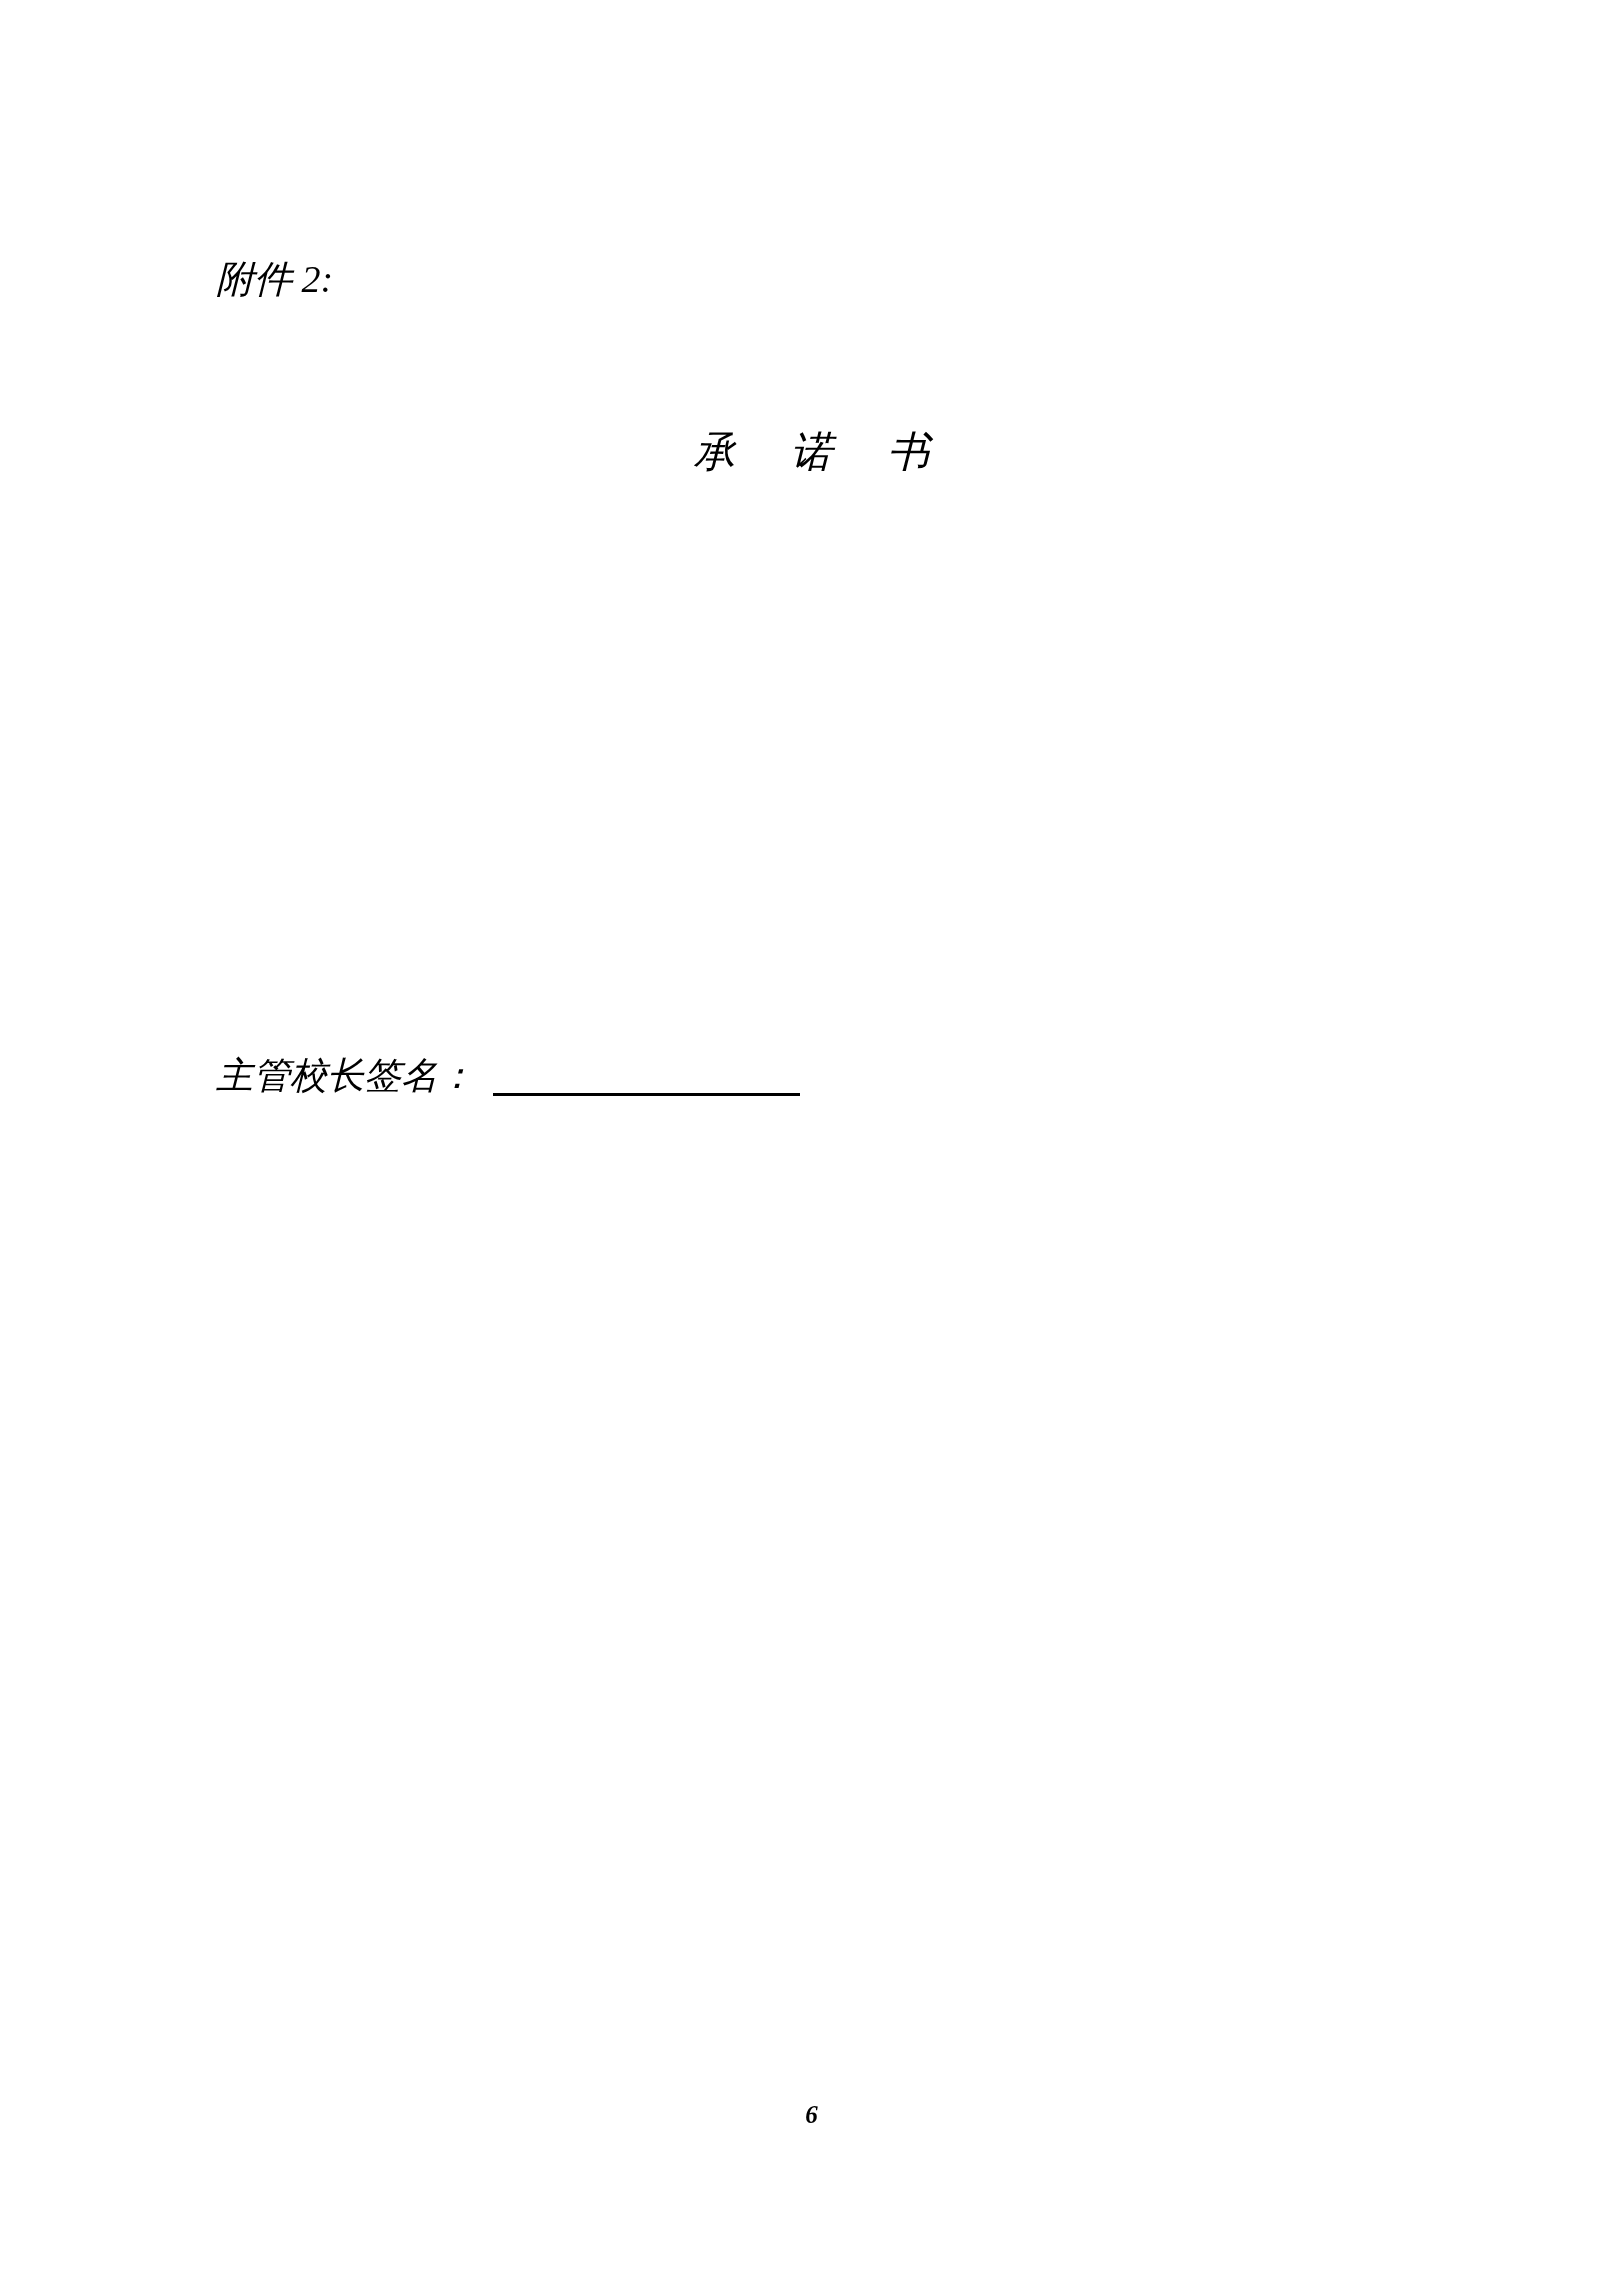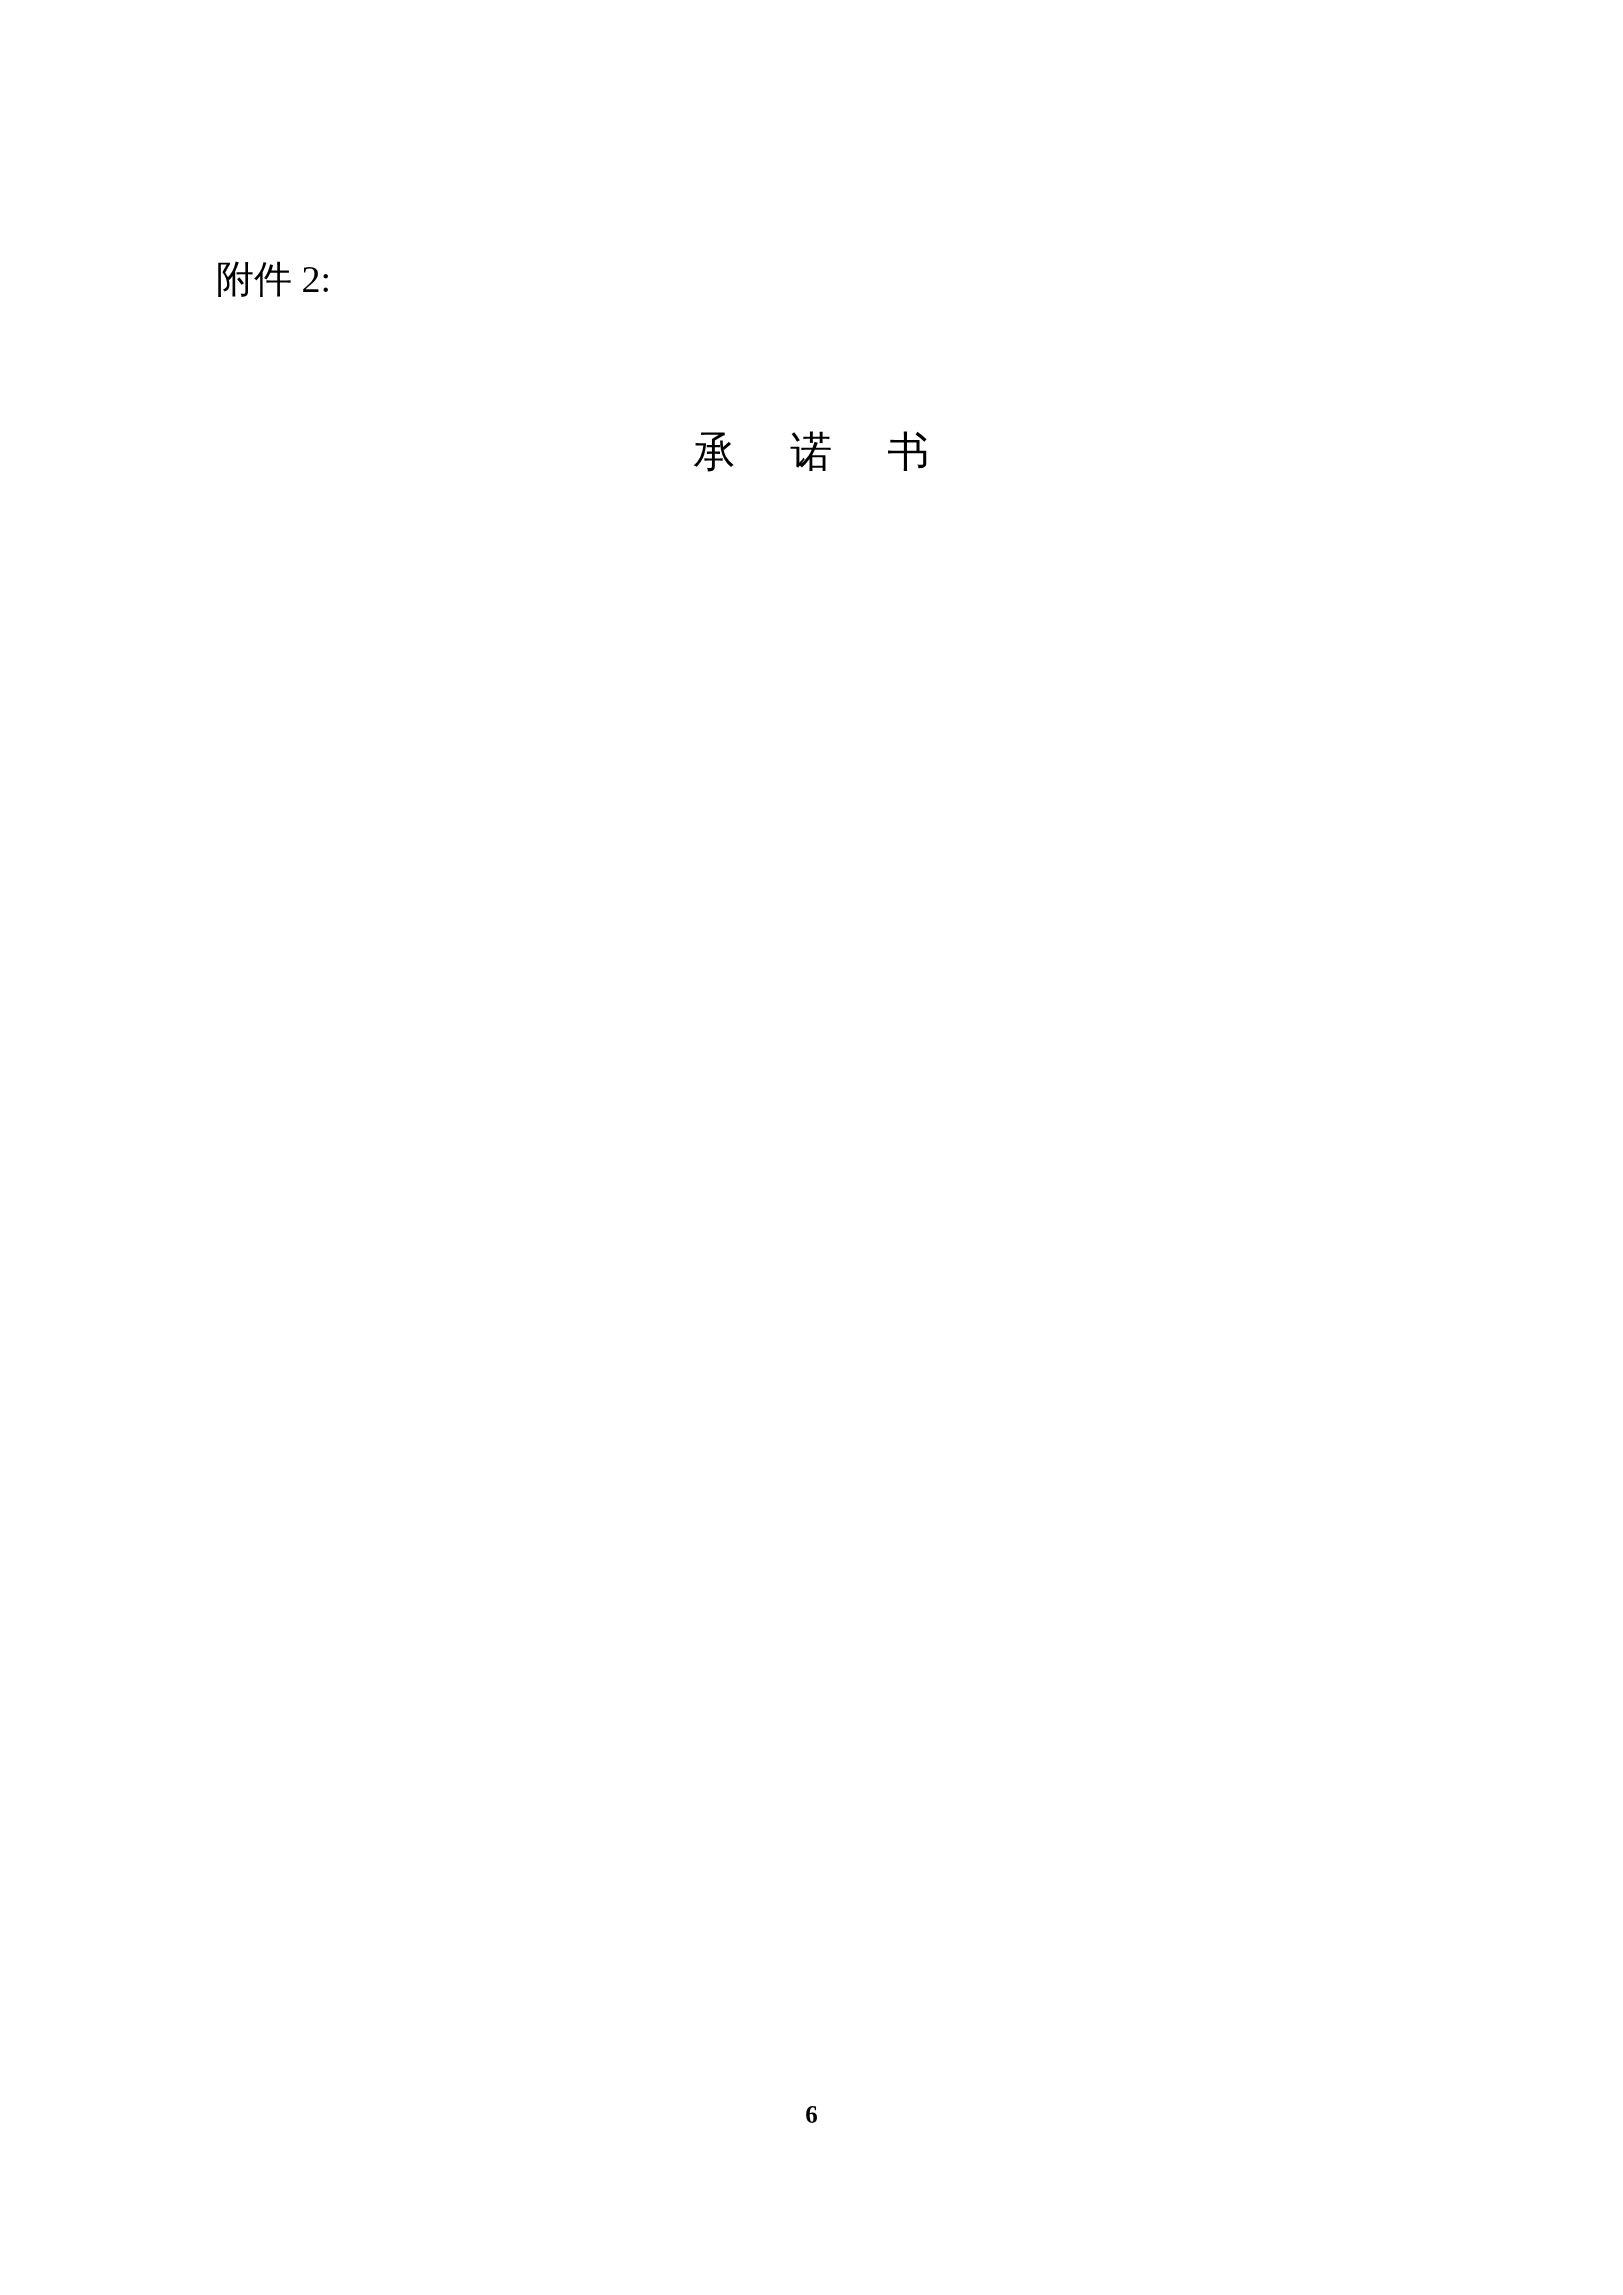--- a/index.html
+++ b/index.html
@@ -8,20 +8,21 @@
     background: #ffffff;
   }
   .page {
     position: relative;
     width: 1623px;
     height: 2295px;
     background: #ffffff;
     color: #000000;
     font-family: "Liberation Serif", "DejaVu Serif", serif;
     overflow: hidden;
+    font-style: italic;
   }
   .attachment {
     position: absolute;
     left: 216px;
     top: 258px;
     font-size: 38px;
     line-height: 1.15;
     white-space: nowrap;
   }
   .title {
@@ -78,17 +79,20 @@
 <div class="page">
 
   <div class="attachment">附件 2:</div>
 
   <h1 class="title">承　诺　书</h1>
 
 
 
 
 
+  <div class="line signature-line">
+    <span>主管校长签名：</span><span class="blank blank-signature"></span>
+  </div>
 
   <div class="page-number">6</div>
 
 </div>
 
 
 </body></html>

